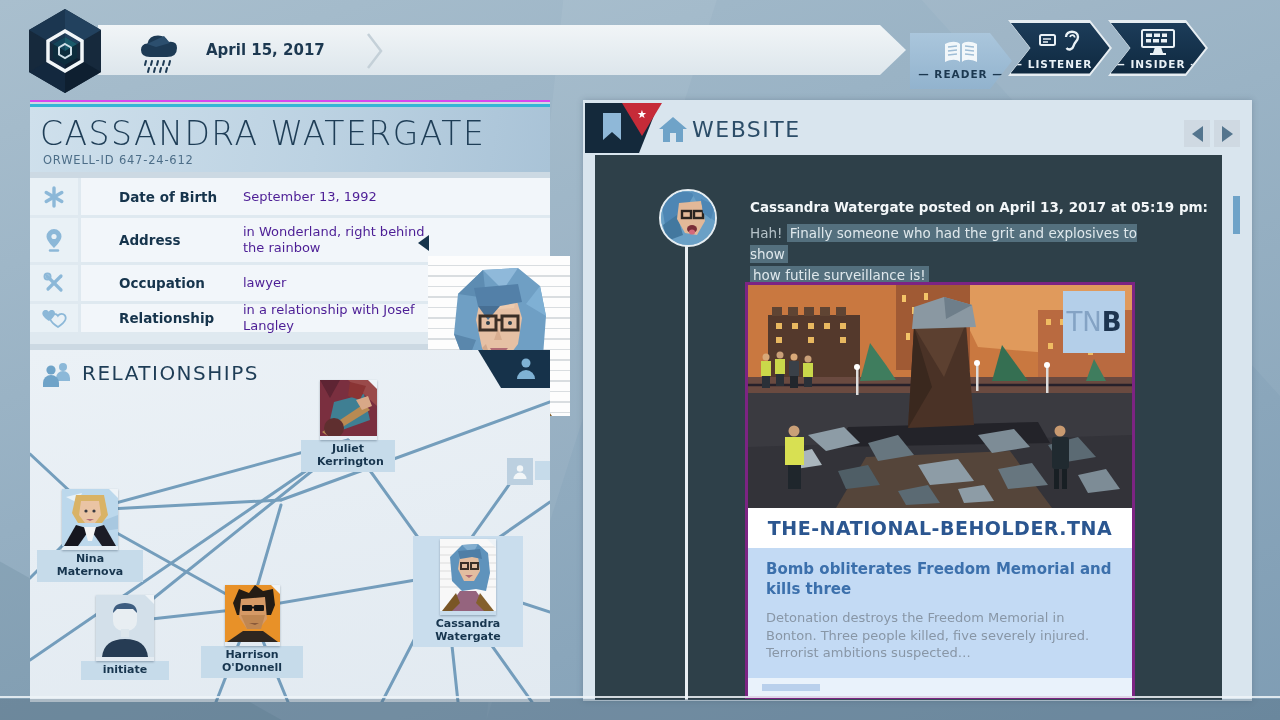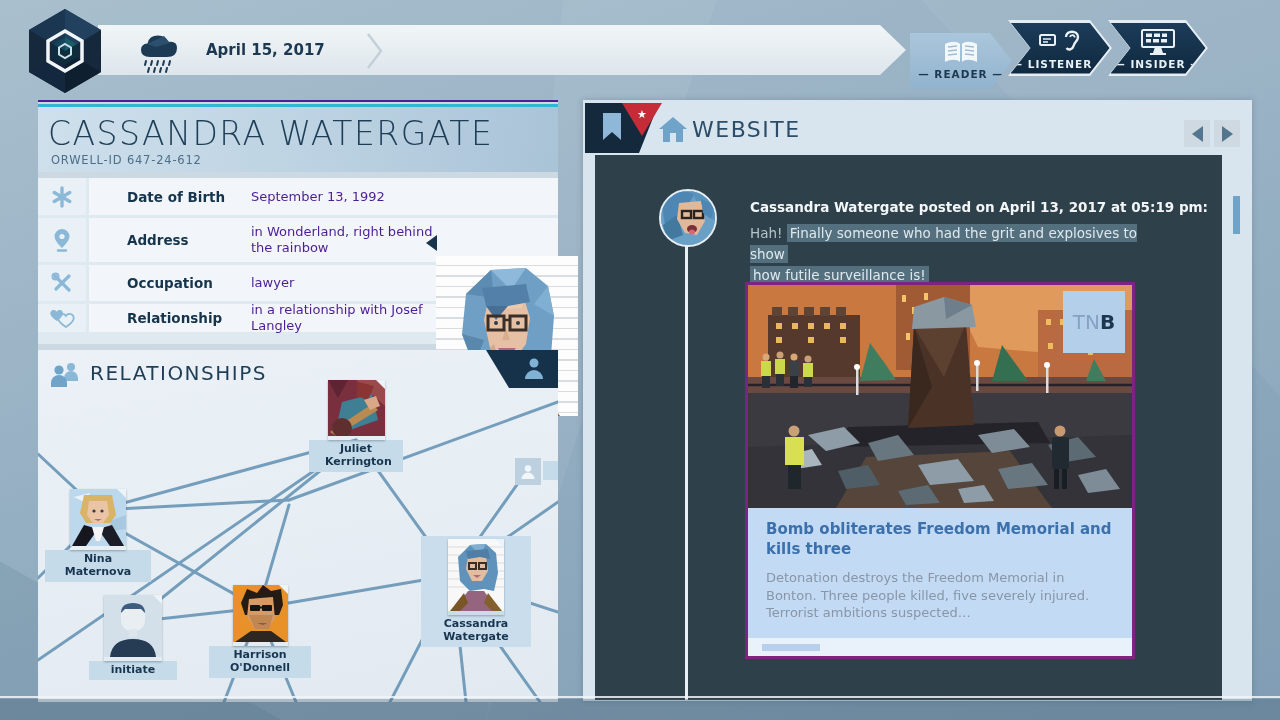--- a/index.html
+++ b/index.html
@@ -31,21 +31,21 @@
     padding-top:7px;box-sizing:border-box;}
   .tab-reader .tab-label{color:#1c3850;}
   .tab-dark-outer{width:104px;height:56px;background:#e6edf2;
     clip-path:polygon(0 0,calc(100% - 22px) 0,100% 50%,calc(100% - 22px) 100%,0 100%,22px 50%);}
   .tab-dark-inner{position:absolute;inset:2.5px;background:linear-gradient(#1c3c59,#0f2940);
     clip-path:polygon(0 0,calc(100% - 20px) 0,100% 50%,calc(100% - 20px) 100%,0 100%,20px 50%);
     display:flex;flex-direction:column;align-items:center;padding-top:5px;box-sizing:border-box;}
   .tab-dark-inner .tab-label{color:#e9f1f6;}
 
   
-  .left-col{left:30px;top:100px;width:520px;height:600px;background:#ccd9e3;border-top:2px solid #4c1d95;margin-left:8px;}
+  .left-col{left:30px;top:100px;width:520px;height:600px;background:#ccd9e3;border-top:2px solid #d946ef;}
   .title-block{left:0;top:2px;width:520px;height:68px;
     background:linear-gradient(100deg,#cfe0ec 0%,#bcd2e2 55%,#a9c3d7 100%);}
   .title-block::before{content:"";position:absolute;left:0;top:0;width:100%;height:3px;background:#35b5d6;}
   .profile-name{left:10px;top:10px;font-size:33px;font-weight:200;letter-spacing:1.5px;color:#1e3d56;white-space:nowrap;}
   .profile-id{left:13px;top:49px;font-size:11.5px;letter-spacing:.8px;color:#4d6e88;}
 
   .datasheet{left:0;top:76px;width:520px;height:166px;background:#dfe9f0;}
   .ds-row{position:absolute;left:0;width:520px;}
   .ds-icon-cell{position:absolute;left:0;top:0;width:48px;height:100%;background:#e9f1f6;display:flex;align-items:center;justify-content:center;}
   .ds-body{position:absolute;left:51px;top:0;right:0;height:100%;background:#f2f6fa;}
@@ -82,21 +82,21 @@
   .tri-right{width:0;height:0;border-top:8px solid transparent;border-bottom:8px solid transparent;border-left:11px solid #54758e;}
   .dark-area{left:12px;top:55px;width:627px;height:545px;background:#2e4049;overflow:hidden;}
   .timeline-line{left:90px;top:88px;width:2.5px;height:457px;background:#e9eff3;}
   .avatar{left:64px;top:34px;width:54px;height:54px;border-radius:50%;border:2.5px solid #e5edf2;overflow:hidden;background:#7ba8c8;}
   .author-line{left:155px;top:44px;font-size:13.5px;font-weight:bold;color:#f2f6f8;}
   .post-text{left:155px;top:68px;width:420px;font-size:13.5px;line-height:21px;color:#b6c3c9;}
   .hl{background:#54707e;color:#dfe8ec;padding:1px 3px;}
   .news-card{left:150px;top:127px;width:384px;background:#fff;border:3px solid #7c2483;}
   .news-img{position:relative;width:384px;height:223px;overflow:hidden;background:#c97840;}
   .tnb-logo{position:absolute;right:7px;top:6px;width:62px;height:62px;background:#b4cfe9;
-    display:flex;align-items:center;justify-content:center;font-size:20px;}
+    display:flex;align-items:center;justify-content:center;font-size:26px;}
   .tnb-tn{color:#84a3c4;font-weight:400;}
   .tnb-b{color:#1e3550;font-weight:bold;}
   .site-band{height:40px;display:flex;align-items:center;justify-content:center;
     font-size:19px;font-weight:bold;letter-spacing:.5px;color:#2b5690;background:#fff;}
   .news-body-band{background:#c3daf4;padding:12px 18px 16px 18px;}
   .news-headline{font-size:15px;font-weight:bold;color:#3c70ac;line-height:1.3;margin-bottom:10px;}
   .news-body{font-size:13px;color:#8896a6;line-height:1.35;width:330px;}
   .news-scrollstrip{height:18px;background:#e9f2fb;position:relative;}
   .news-thumb{position:absolute;left:14px;top:6px;width:58px;height:7px;background:#b9d0ec;}
   .panel-scroll-thumb{left:650px;top:96px;width:7px;height:38px;background:#6fa3c8;}
@@ -586,20 +586,21 @@
             <rect x="304" y="152" width="17" height="32" rx="3" fill="#202a30"></rect>
             <rect x="306" y="184" width="5" height="20" fill="#181f24"></rect>
               <rect x="314" y="184" width="5" height="20" fill="#181f24"></rect>
           </g>
         </svg>
         <div class="tnb-logo">
           <span class="tnb-tn">TN</span>
             <span class="tnb-b">B</span>
         </div>
       </div>
+      <div class="site-band">THE-NATIONAL-BEHOLDER.TNA</div>
       <div class="news-body-band">
         <div class="news-headline">Bomb obliterates Freedom Memorial and kills three</div>
         <div class="news-body">Detonation destroys the Freedom Memorial in Bonton. Three people killed, five severely injured. Terrorist ambitions suspected…</div>
       </div>
       <div class="news-scrollstrip">
         <div class="news-thumb"></div>
       </div>
     </div>
   </div>
 

